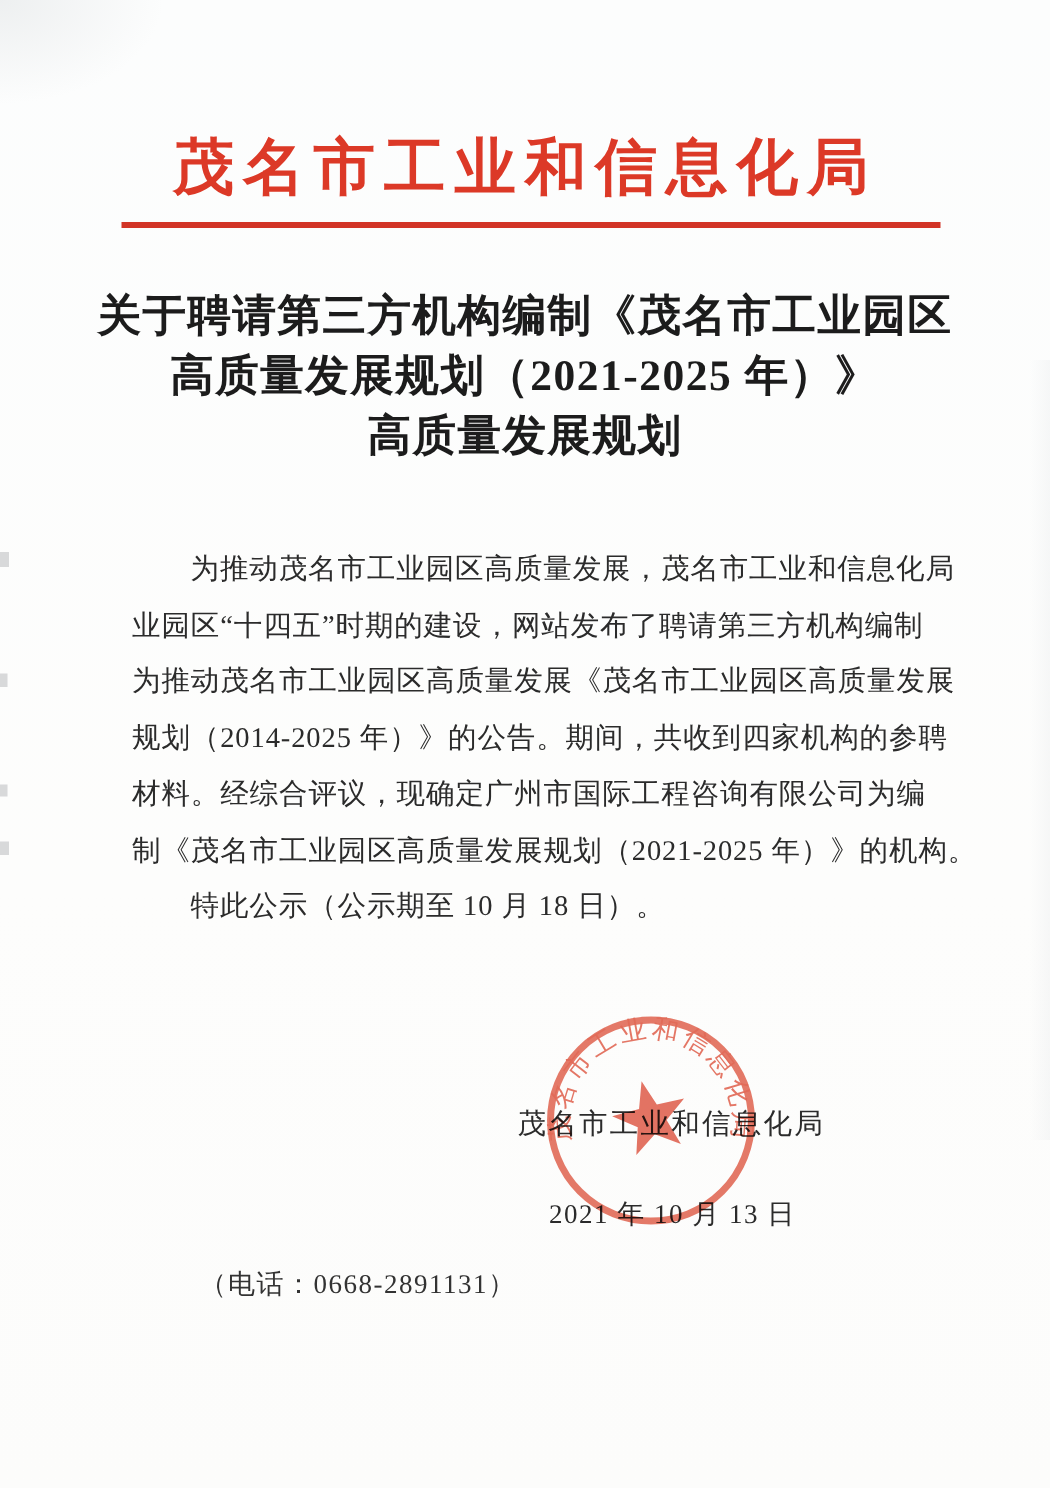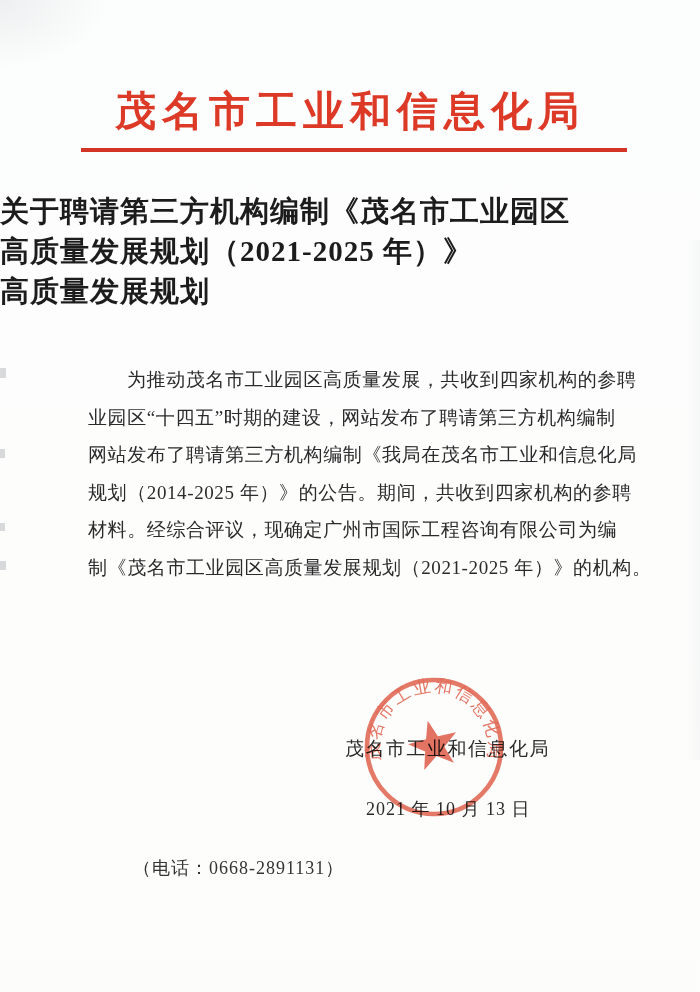--- a/index.html
+++ b/index.html
@@ -28,21 +28,21 @@
     color: #dc3927;
     white-space: nowrap;
   }
   .red-divider {
     position: absolute; top: 148px; left: 81px;
     width: 546px; height: 4px;
     background: #d23426;
   }
   .doc-title {
     position: absolute; top: 191px; left: 0; width: 100%;
-    text-align: left;
+    text-align: center;
     font-size: 29px; font-weight: 700;
     line-height: 40px;
     letter-spacing: 1px;
     color: #1c1c1c;
   }
   .doc-title .t-line { white-space: nowrap; }
 
   .doc-body {
     position: absolute; top: 361px; left: 88px; width: 532px;
     font-size: 19px;
@@ -71,21 +71,21 @@
     position: absolute; left: 349px; top: 662px;
     width: 170px; height: 170px;
     mix-blend-mode: multiply;
     opacity: 0.82;
     pointer-events: none;
   }
 
   .footer-phone {
     position: absolute; top: 844px; left: 133px;
     font-size: 18px; letter-spacing: 1px;
-    color: #333; white-space: nowrap; margin-top: 12px;
+    color: #333; white-space: nowrap;
   }
 </style>
 </head>
 <body>
 
 <div class="page">
 
   <div class="scan-shade-tl"></div>
   <div class="scan-shade-r"></div>
   <div class="scan-mark" style="left:0; top:368px; width:6px; height:10px;"></div>
@@ -97,26 +97,27 @@
 
   <div class="red-divider"></div>
 
   <div class="doc-title">
     <div class="t-line">关于聘请第三方机构编制《茂名市工业园区</div>
     <div class="t-line">高质量发展规划（2021-2025 年）》</div>
     <div class="t-line">高质量发展规划</div>
   </div>
 
   <div class="doc-body">
-    <div class="b-line indent">为推动茂名市工业园区高质量发展，共收到四家机构的参聘</div>
+    <div class="b-line indent">为推动茂名市工业园区高质量发展，茂名市工业和信息化局</div>
     <div class="b-line">业园区“十四五”时期的建设，网站发布了聘请第三方机构编制</div>
-    <div class="b-line">网站发布了聘请第三方机构编制《我局在茂名市工业和信息化局</div>
+    <div class="b-line">为推动茂名市工业园区高质量发展《茂名市工业园区高质量发展</div>
     <div class="b-line">规划（2014-2025 年）》的公告。期间，共收到四家机构的参聘</div>
     <div class="b-line">材料。经综合评议，现确定广州市国际工程咨询有限公司为编</div>
     <div class="b-line">制《茂名市工业园区高质量发展规划（2021-2025 年）》的机构。</div>
+    <div class="b-line indent">特此公示（公示期至 10 月 18 日）。</div>
   </div>
 
   <div class="signature-name">茂名市工业和信息化局</div>
   <div class="signature-date">2021 年 10 月 13 日</div>
 
   <svg class="seal" viewBox="0 0 170 170" xmlns="http://www.w3.org/2000/svg">
     <defs>
       <path id="sealArc" d="M 35.2 108.2 A 55 55 0 1 1 134.8 108.2" fill="none"></path>
     </defs>
     <circle cx="85" cy="85" r="67" fill="none" stroke="#dd4a33" stroke-width="4.6" stroke-opacity="0.9"></circle>

